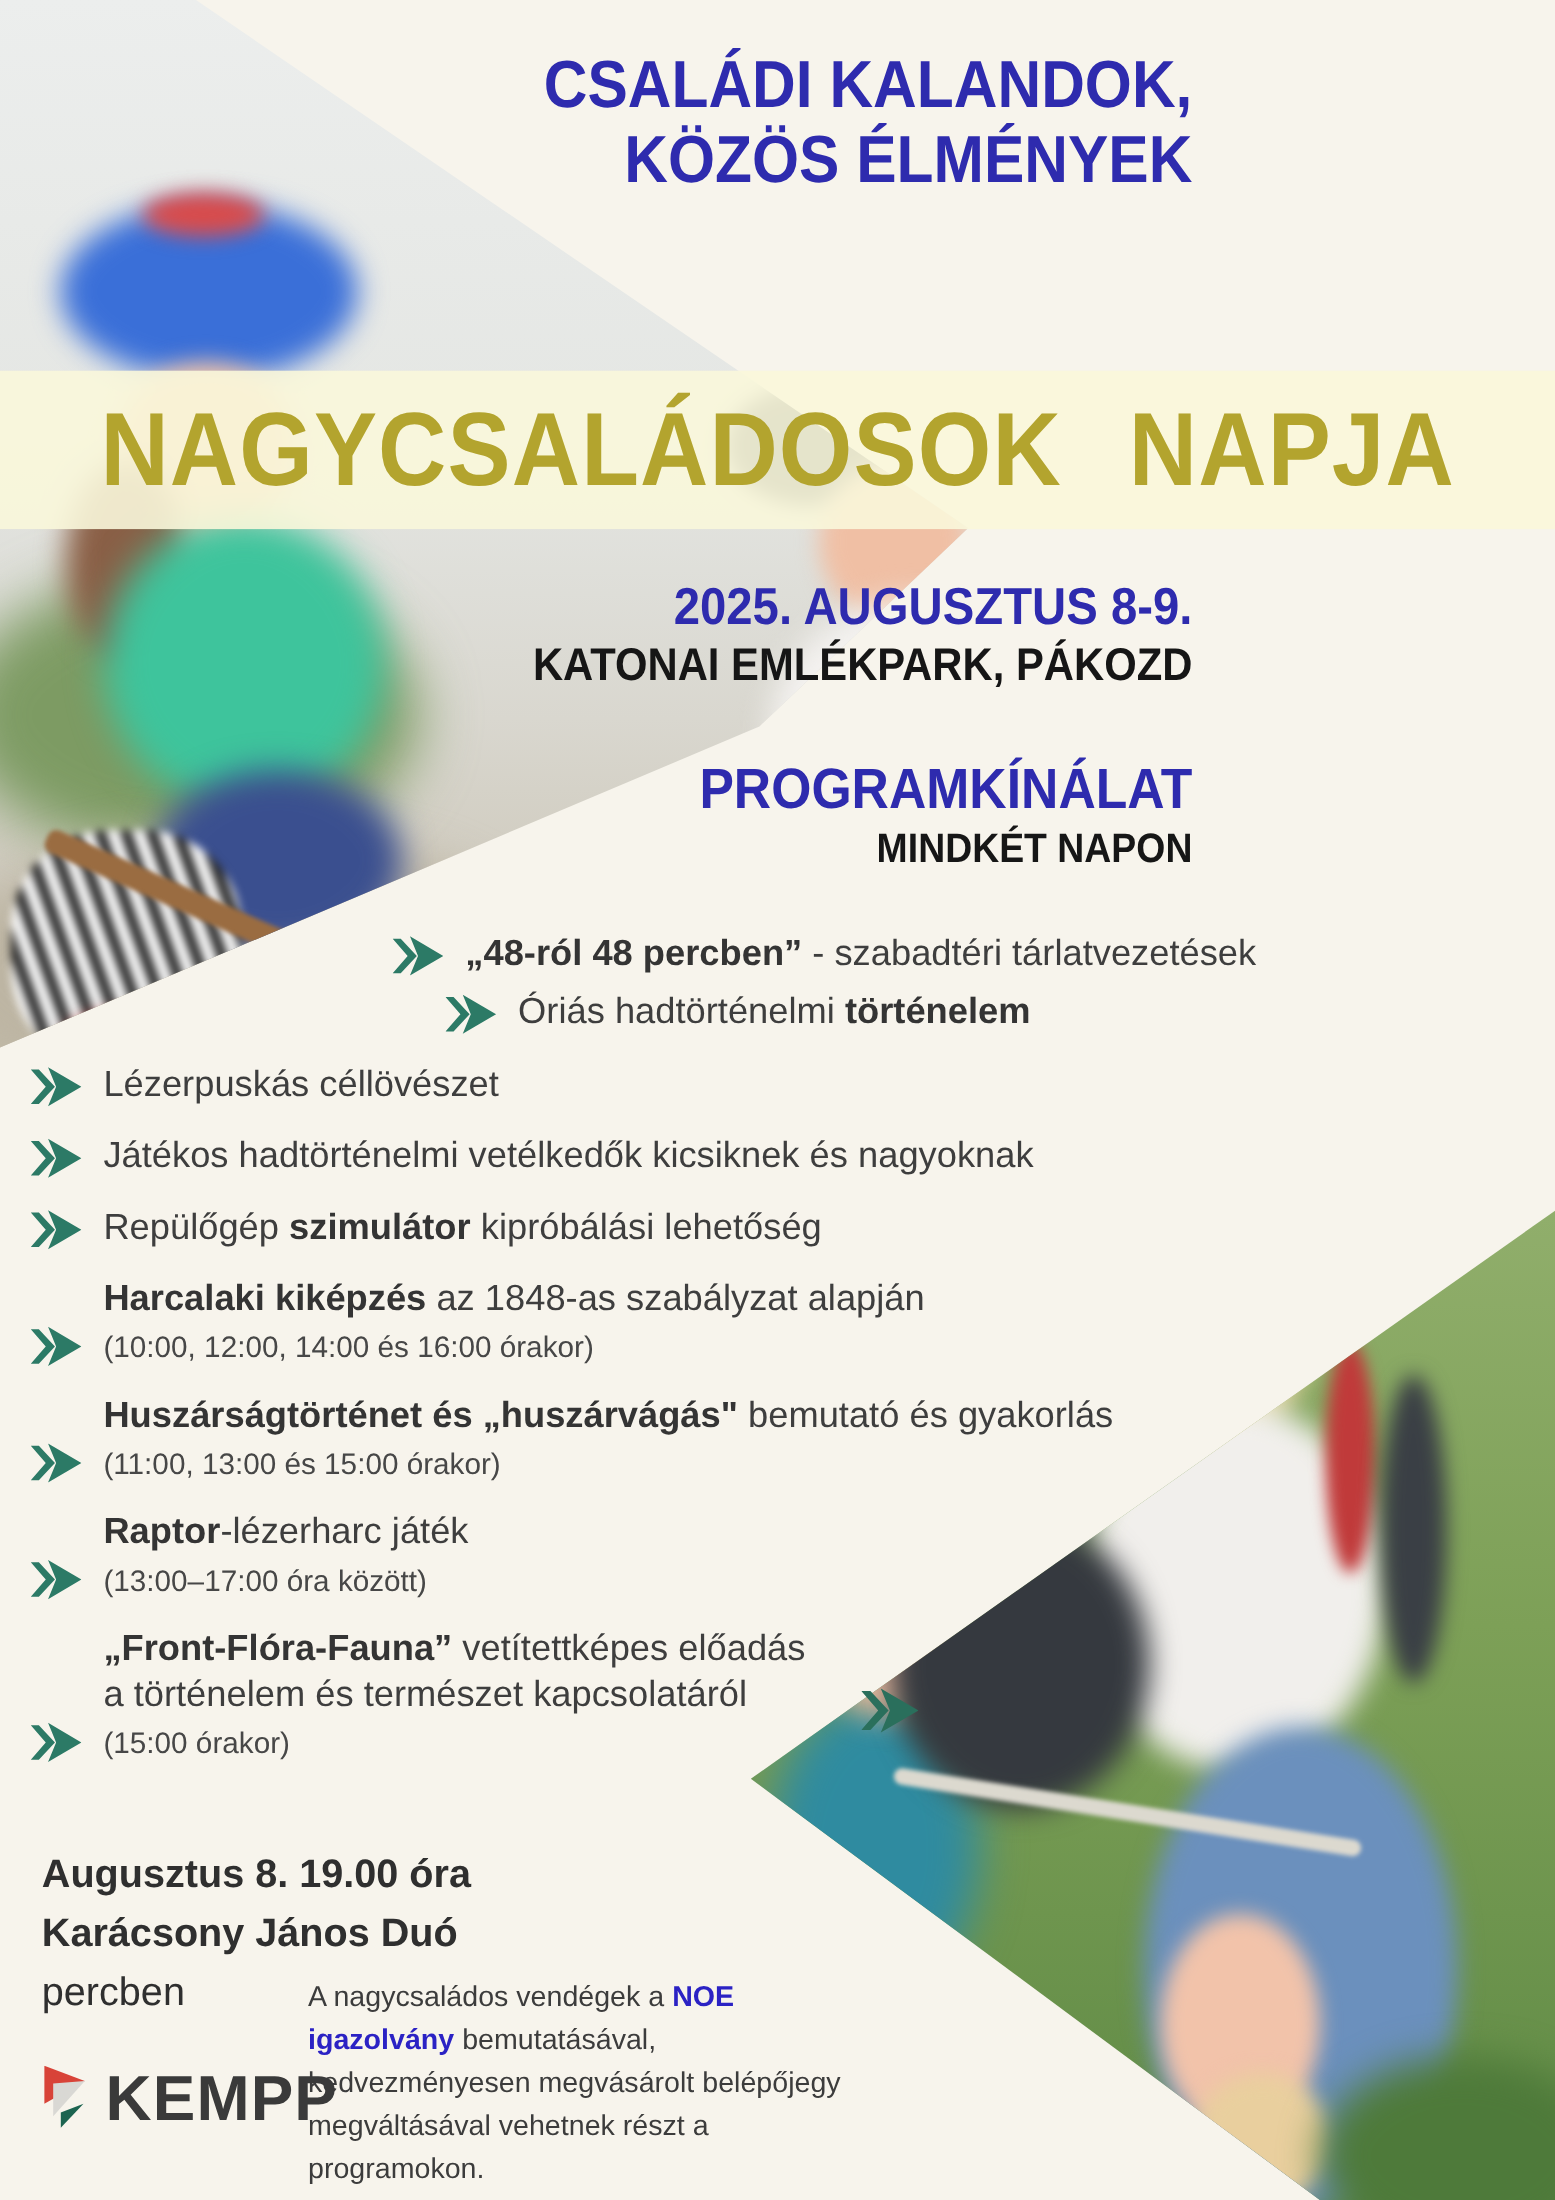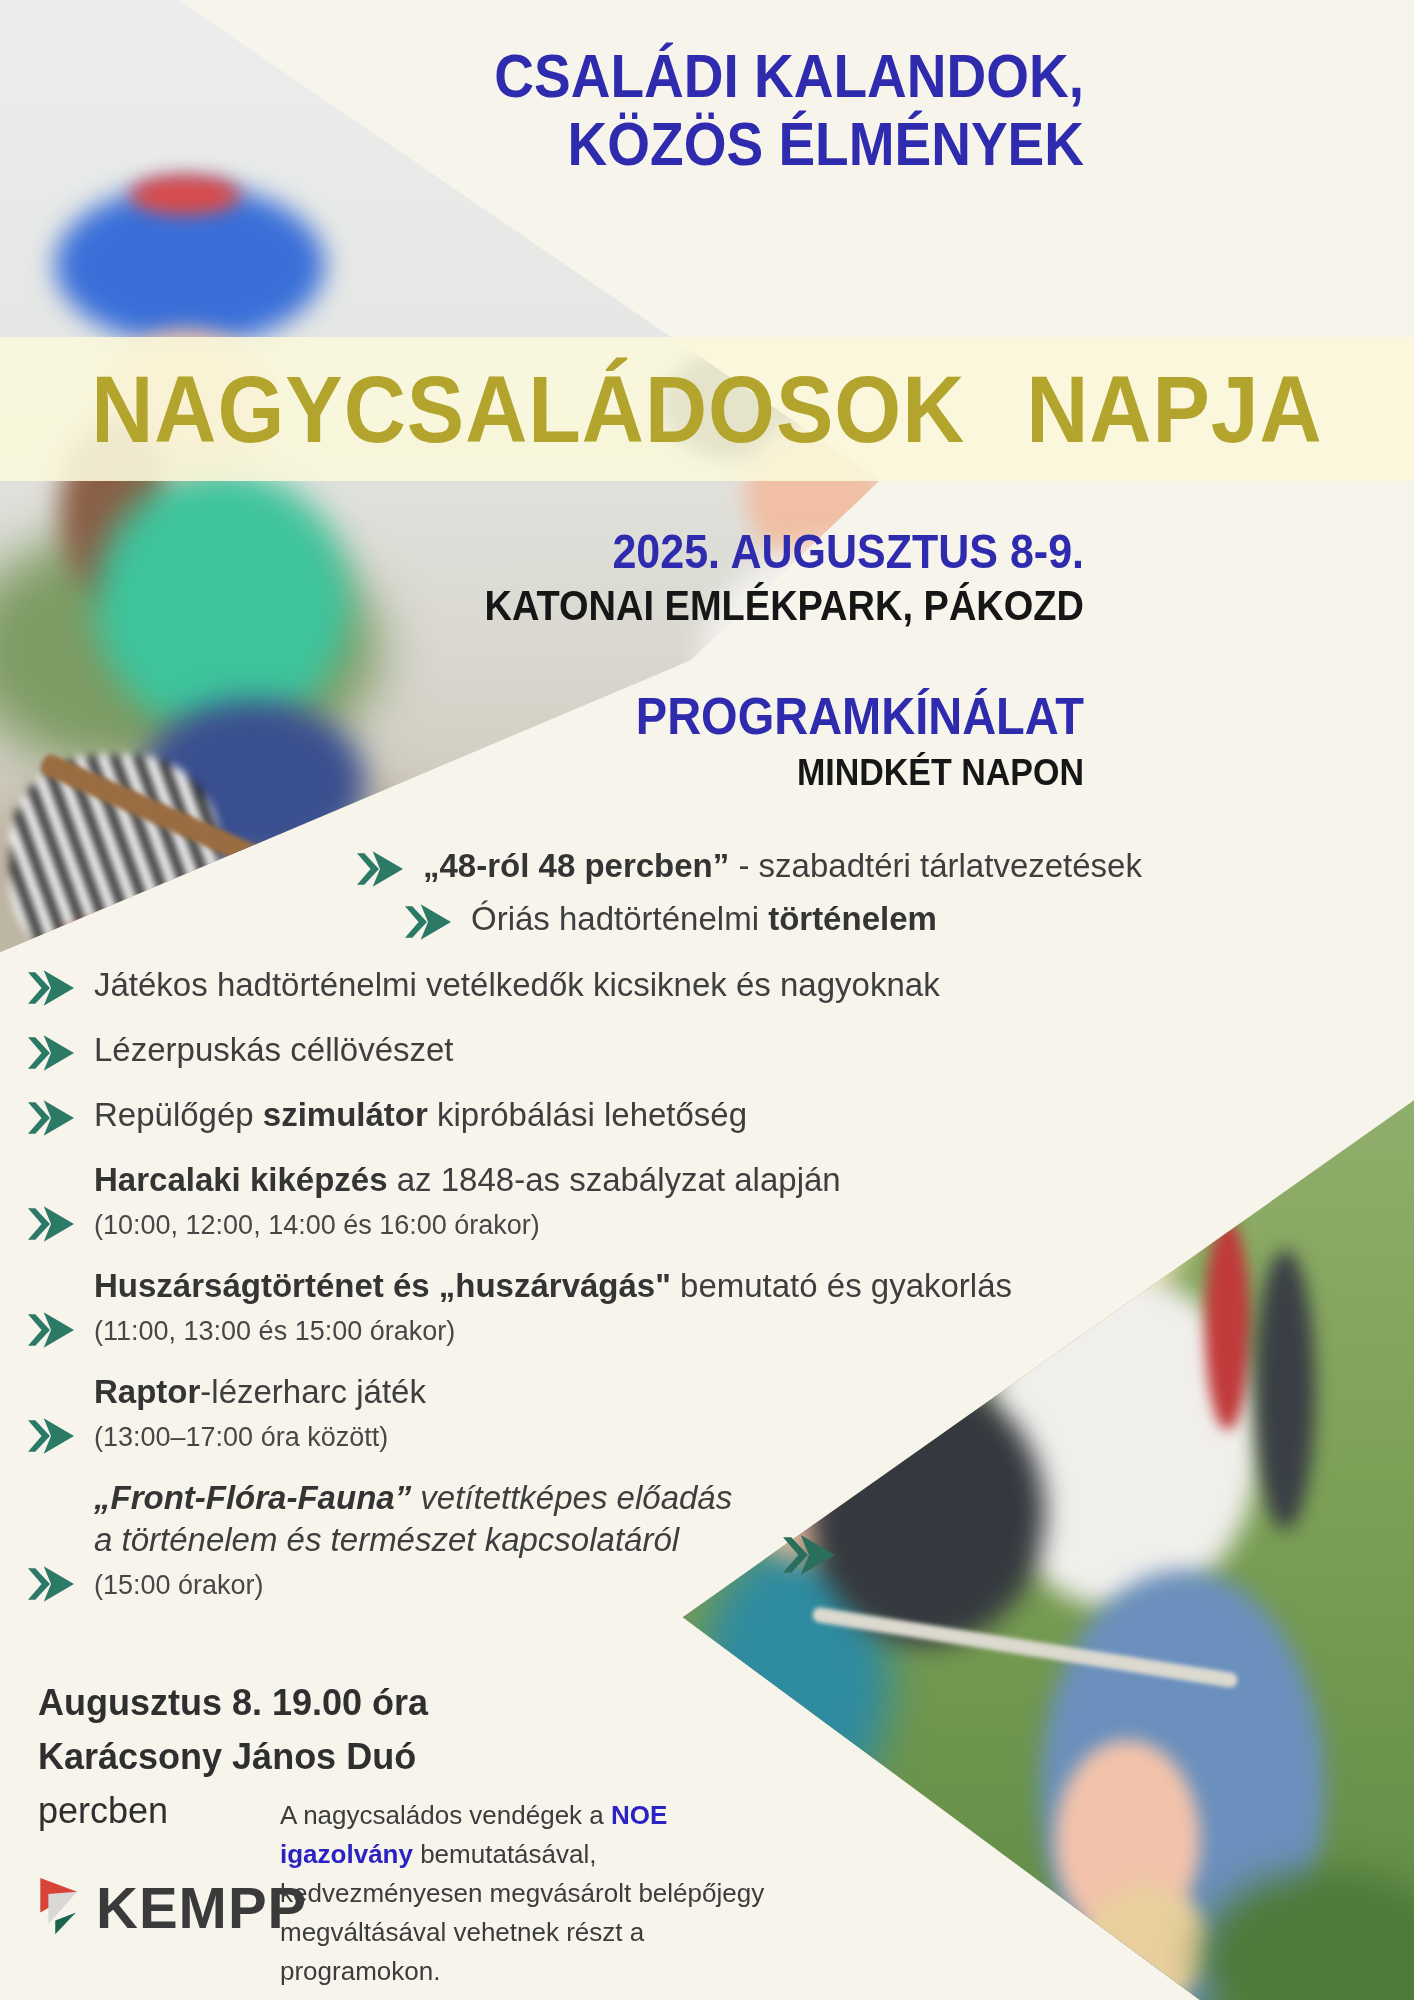--- a/index.html
+++ b/index.html
@@ -51,21 +51,21 @@
   .bullet{flex:0 0 auto;margin:4px 20px 0 0;line-height:0;}
   .bullet svg{fill:var(--teal,#2c7a66);}
   .itemtext{font-size:33px;line-height:42px;color:var(--body-text,#3e3e3e);}
   .itemtext .b{font-weight:700;color:#343434;}
   .time{font-size:27px;line-height:34px;margin:7px 0 0 0;color:#474747;}
   #intro-list{left:357px;top:845px;}
   #intro-list .row{margin-bottom:11px;}
   #intro-list .row.indent2{margin-left:48px;}
   #main-list{left:28px;top:964px;width:1010px;}
   #main-list .item{margin-bottom:23px;}
-  .wrapnarrow{max-width:648px;font-style:italic;}
+  .wrapnarrow{max-width:648px;}
   #concert{left:38px;top:1676px;font-size:36px;line-height:54px;color:#2f2f2f;}
   #concert .b{font-weight:700;}
   #footer-note{left:280px;top:1796px;width:524px;font-size:26px;line-height:39px;color:#3c3c3c;}
   #footer-note .b{font-weight:400;}
   #footer-note .blue{color:var(--noe-blue,#2b22c4);font-weight:700;}
   #kempp{left:40px;top:1878px;display:flex;align-items:flex-start;}
   #kempp .logotext{font-size:58px;line-height:60px;font-weight:700;letter-spacing:1px;color:var(--kempp-dark,#3a3a3a);margin-left:14px;}
   #decor-chevron{left:783px;top:1534px;line-height:0;}
   #decor-chevron svg{fill:#2a6f5c;}
 </style>
@@ -152,30 +152,30 @@
   </div>
 </div>
 
 <div class="txtlayer" id="main-list">
   <div class="row item">
     <span class="bullet"><svg width="46" height="36" viewBox="0 0 44 34">
           <polygon points="0,2 7,2 21,17 7,32 0,32 13,17"></polygon>
           <polygon points="15,0 44,17 15,34 22,17"></polygon>
         </svg></span>
     <div>
+        <div class="itemtext"><span>Lézerpuskás céllövészet</span></div>
+      </div>
+  </div>
+  <div class="row item">
+    <span class="bullet"><svg width="46" height="36" viewBox="0 0 44 34">
+          <polygon points="0,2 7,2 21,17 7,32 0,32 13,17"></polygon>
+          <polygon points="15,0 44,17 15,34 22,17"></polygon>
+        </svg></span>
+    <div>
         <div class="itemtext"><span>Játékos hadtörténelmi vetélkedők kicsiknek és nagyoknak</span></div>
-      </div>
-  </div>
-  <div class="row item">
-    <span class="bullet"><svg width="46" height="36" viewBox="0 0 44 34">
-          <polygon points="0,2 7,2 21,17 7,32 0,32 13,17"></polygon>
-          <polygon points="15,0 44,17 15,34 22,17"></polygon>
-        </svg></span>
-    <div>
-        <div class="itemtext"><span>Lézerpuskás céllövészet</span></div>
       </div>
   </div>
   <div class="row item">
     <span class="bullet"><svg width="46" height="36" viewBox="0 0 44 34">
           <polygon points="0,2 7,2 21,17 7,32 0,32 13,17"></polygon>
           <polygon points="15,0 44,17 15,34 22,17"></polygon>
         </svg></span>
     <div>
         <div class="itemtext"><span>Repülőgép </span><span class="b">szimulátor</span><span> kipróbálási lehetőség</span></div>
       </div>

